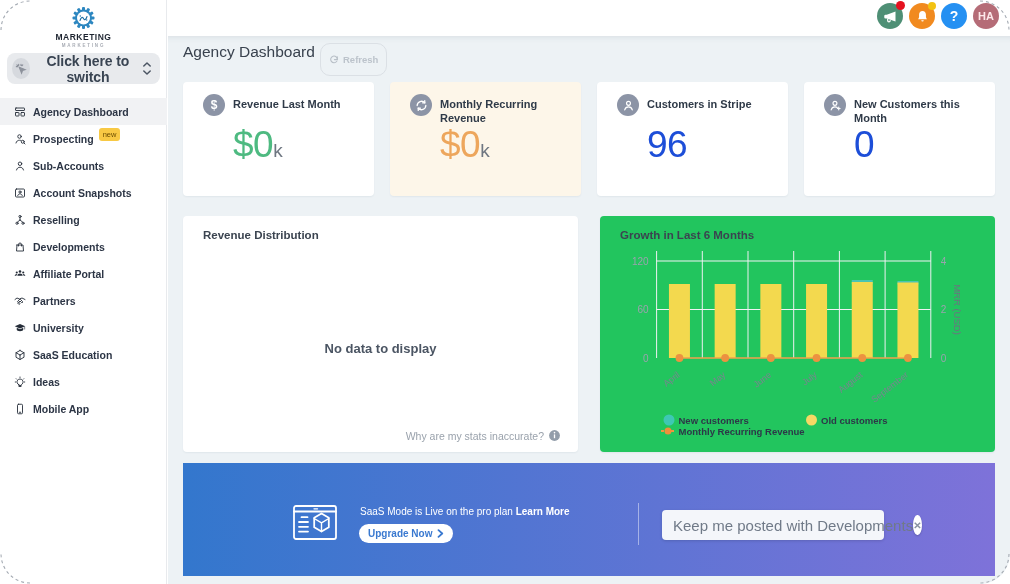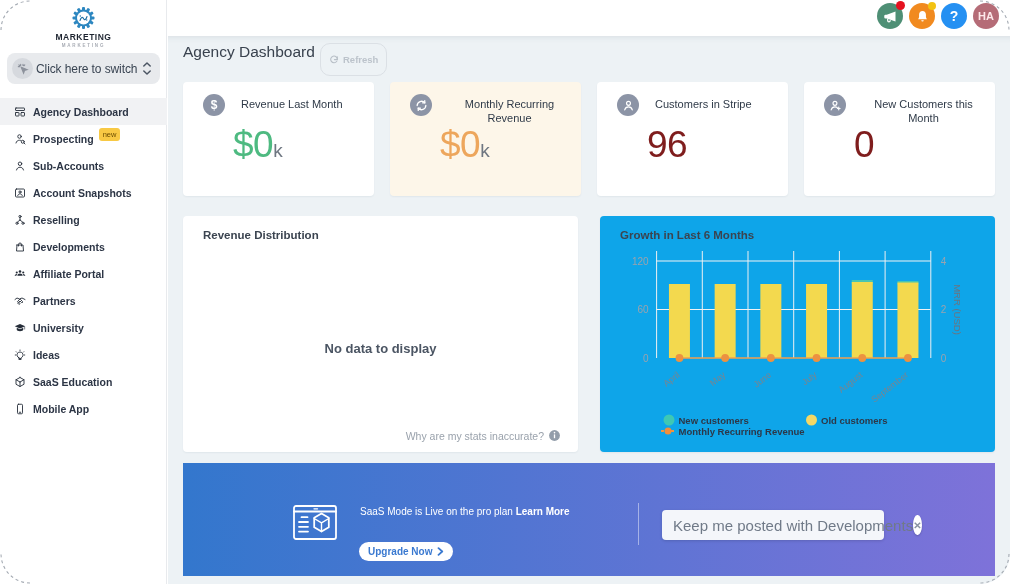--- a/index.html
+++ b/index.html
@@ -4,21 +4,21 @@
 <style>
 *{margin:0;padding:0;box-sizing:border-box;}
 html,body{width:1010px;height:584px;background:#fff;font-family:"Liberation Sans",sans-serif;}
 .app{position:relative;width:1010px;height:584px;background:#fff;border-radius:30px;overflow:hidden;}
 .sidebar{position:absolute;left:0;top:0;width:167px;height:584px;background:#fff;border-right:1px solid #e8eaed;z-index:5;}
 .logo{position:absolute;left:0;top:6px;width:167px;text-align:center;}
 .logo-name{font-size:8.5px;font-weight:800;letter-spacing:0.5px;color:#1d2430;margin-top:2px;}
 .logo-sub{font-size:4.5px;font-weight:700;letter-spacing:1.8px;color:#a9adb5;margin-top:1px;}
 .switcher{position:absolute;left:7px;top:53px;width:153px;height:31px;background:#e8eaed;border-radius:8px;display:flex;align-items:center;}
 .switcher .circ{width:21px;height:21px;border-radius:50%;background:#d6d9de;margin-left:5px;display:flex;align-items:center;justify-content:center;}
-.switcher .txt{font-size:12px;font-weight:400;color:#394452;margin-left:3px;letter-spacing:-0.1px;text-align:center;}
+.switcher .txt{font-size:14px;font-weight:700;color:#394452;margin-left:3px;letter-spacing:-0.1px;text-align:center;}
 .switcher .updn{margin-left:auto;margin-right:9px;display:flex;flex-direction:column;gap:3px;}
 .menu{position:absolute;left:0;top:98px;width:167px;}
 .mi{height:27px;display:flex;align-items:center;padding-left:14px;}
 .mi.active{background:#f1f2f4;}
 .mi svg{flex:0 0 12px;}
 .mi .t{font-size:10.5px;font-weight:700;color:#2c3545;margin-left:7px;white-space:nowrap;}
 .badge-new{background:#f8c944;color:#6b4d00;font-size:7.5px;font-weight:400;border-radius:3px;padding:2px 4px;margin-left:5px;position:relative;top:-4px;}
 .main{position:absolute;left:168px;top:0;right:0;height:584px;background:#fff;}
 .topicons{position:absolute;top:3px;right:11px;display:flex;gap:6px;z-index:6;}
 .ticon{position:relative;width:26px;height:26px;border-radius:50%;display:flex;align-items:center;justify-content:center;}
@@ -31,37 +31,37 @@
 .dot.yellow{width:8px;height:8px;background:#f3c313;top:-1px;right:-1px;}
 .content{position:absolute;left:0;top:36px;right:0;bottom:0;background:#edf2f5;box-shadow:inset 0 7px 7px -7px rgba(60,70,85,.14);}
 .titlerow{position:absolute;left:15px;top:7px;display:flex;align-items:center;}
 .title{font-size:15.5px;font-weight:400;color:#39424e;}
 .refresh{position:absolute;left:137px;top:0px;margin-left:0;display:flex;align-items:center;gap:4px;border:1px solid #dbe0e5;border-radius:10px;padding:10px 8px;color:#bcc3cb;font-size:9.5px;font-weight:700;background:transparent;}
 .cards{position:absolute;left:15px;top:46px;width:812px;display:flex;gap:16px;}
 .card{position:relative;width:191px;height:114px;background:#fff;border-radius:4px;box-shadow:0 1px 2px rgba(23,43,77,.06);padding:12px 10px 0 20px;}
 .card.cream{background:#fdf6e9;}
 .card-head{display:flex;align-items:flex-start;}
 .cicon{flex:0 0 22px;width:22px;height:22px;border-radius:50%;background:#8c94a6;display:flex;align-items:center;justify-content:center;margin-top:0px;}
-.clabel{font-size:11px;font-weight:400;color:#2f3a48;margin-left:16px;line-height:13.5px;padding-top:4px;text-align:center;}
+.clabel{font-size:11px;font-weight:700;color:#2f3a48;margin-left:8px;line-height:13.5px;padding-top:4px;}
 .cval{position:absolute;left:50px;top:42px;font-size:37px;font-weight:400;letter-spacing:-0.5px;}
 .cval .k{font-size:19px;color:#6e7681;}
 .green-t{color:#4eba81;}
 .orange-t{color:#eda65c;}
-.blue-t{color:#7f1d1d;}
+.blue-t{color:#1d4ed8;}
 .chartrow{position:absolute;left:15px;top:180px;}
 .chart1{position:absolute;left:0;top:0;width:395px;height:236px;background:#fff;border-radius:4px;box-shadow:0 1px 2px rgba(23,43,77,.06);}
-.chart2{position:absolute;left:417px;top:0;width:395px;height:236px;background:#0ea5e9;border-radius:4px;box-shadow:0 1px 2px rgba(23,43,77,.06);}
+.chart2{position:absolute;left:417px;top:0;width:395px;height:236px;background:#22c55e;border-radius:4px;box-shadow:0 1px 2px rgba(23,43,77,.06);}
 .ch-title{position:absolute;left:20px;top:13px;font-size:11.5px;font-weight:700;color:#3b4450;}
 .nodata{position:absolute;left:0;right:0;top:125px;text-align:center;font-size:13px;font-weight:700;color:#4b5563;}
 .whystats{position:absolute;right:17px;bottom:10px;font-size:10.5px;color:#9aa2ac;display:flex;align-items:center;gap:4px;}
 .banner{position:absolute;left:15px;top:427px;width:812px;height:113px;background:linear-gradient(90deg,#3377cd,#7e72d9);}
 .banner-icon{position:absolute;left:110px;top:42px;}
 .b-line1{position:absolute;left:177px;top:43px;font-size:10px;color:#fff;}
 .b-line1 b{font-weight:700;}
-.upgrade{position:absolute;left:176px;top:61px;height:19px;background:#fff;border-radius:10px;color:#3a79d0;font-size:10px;font-weight:700;display:flex;align-items:center;padding:7px 9px;gap:4px;margin-top:18px;}
+.upgrade{position:absolute;left:176px;top:61px;height:19px;background:#fff;border-radius:10px;color:#3a79d0;font-size:10px;font-weight:700;display:flex;align-items:center;padding:7px 9px;gap:4px;}
 .b-divider{position:absolute;left:455px;top:40px;width:1px;height:42px;background:rgba(255,255,255,.45);}
 .keepme{position:absolute;left:479px;top:47px;width:222px;height:30px;background:#f4f6fa;border-radius:4px;display:flex;align-items:center;box-shadow:0 1px 3px rgba(0,0,0,.15);}
 .keepme .t{font-size:15px;color:#707a88;margin-left:11px;white-space:nowrap;}
 .keepme .x{margin-left:auto;margin-right:16px;width:20px;height:20px;border-radius:50%;background:#fff;box-shadow:0 1px 2px rgba(0,0,0,.2);display:flex;align-items:center;justify-content:center;color:#8a93a0;font-size:10px;font-weight:700;}
 </style>
 </head>
 <body>
 <div class="app">
   <div class="main">
     <div class="topicons">
@@ -337,32 +337,32 @@
         <div class="mi">
           <svg width="12" height="12" viewBox="0 0 24 24" fill="#252d39">
             <path d="M12 4L1.5 8.5 12 13l10.5-4.5L12 4z"></path>
             <path d="M5.5 11.5v4c0 1.4 2.9 2.8 6.5 2.8s6.5-1.4 6.5-2.8v-4L12 14.3l-6.5-2.8z"></path>
             <rect x="21" y="9" width="1.2" height="6" rx=".6"></rect>
           </svg>
           <span class="t">University</span>
         </div>
         <div class="mi">
           <svg width="12" height="12" viewBox="0 0 24 24" fill="none" stroke="#252d39" stroke-width="1.8" stroke-linecap="round" stroke-linejoin="round">
+            <path d="M12 3l8 4.5v9L12 21l-8-4.5v-9L12 3z"></path>
+            <path d="M12 12l8-4.5M12 12L4 7.5M12 12v9"></path>
+          </svg>
+          <span class="t">SaaS Education</span>
+        </div>
+        <div class="mi">
+          <svg width="12" height="12" viewBox="0 0 24 24" fill="none" stroke="#252d39" stroke-width="1.8" stroke-linecap="round" stroke-linejoin="round">
             <path d="M9.5 17.5a6 6 0 1 1 5 0v1.5h-5v-1.5z"></path>
             <path d="M10 21h4"></path>
             <path d="M12 2v1M4.5 5.5l.9.9M19.5 5.5l-.9.9M2.5 12h1.2M20.3 12h1.2"></path>
           </svg>
           <span class="t">Ideas</span>
-        </div>
-        <div class="mi">
-          <svg width="12" height="12" viewBox="0 0 24 24" fill="none" stroke="#252d39" stroke-width="1.8" stroke-linecap="round" stroke-linejoin="round">
-            <path d="M12 3l8 4.5v9L12 21l-8-4.5v-9L12 3z"></path>
-            <path d="M12 12l8-4.5M12 12L4 7.5M12 12v9"></path>
-          </svg>
-          <span class="t">SaaS Education</span>
         </div>
         <div class="mi">
           <svg width="12" height="12" viewBox="0 0 24 24" fill="none" stroke="#252d39" stroke-width="1.8" stroke-linecap="round" stroke-linejoin="round">
             <rect x="7" y="2.5" width="10" height="19" rx="2"></rect>
             <path d="M10.5 18.5h3"></path>
           </svg>
           <span class="t">Mobile App</span>
         </div>
       </div>
   </div>

